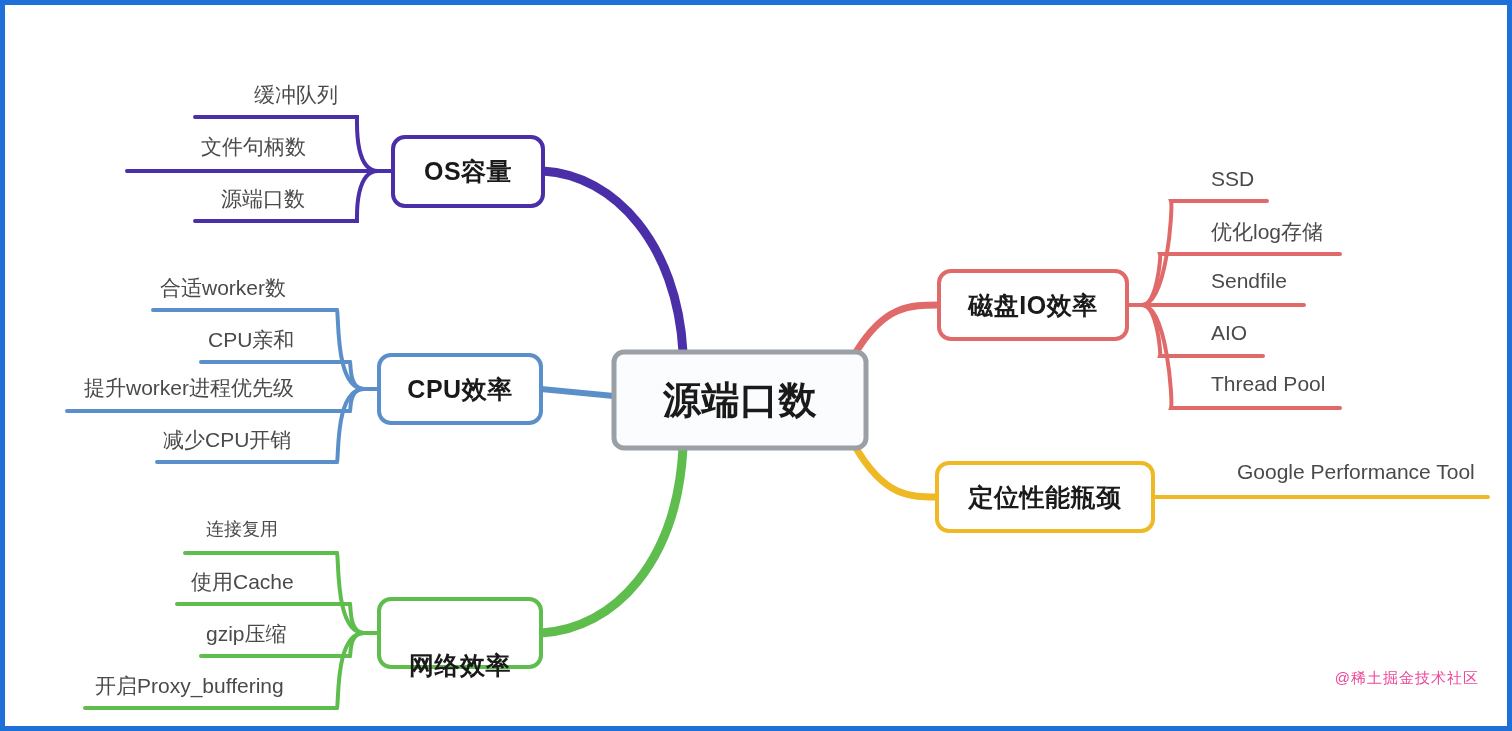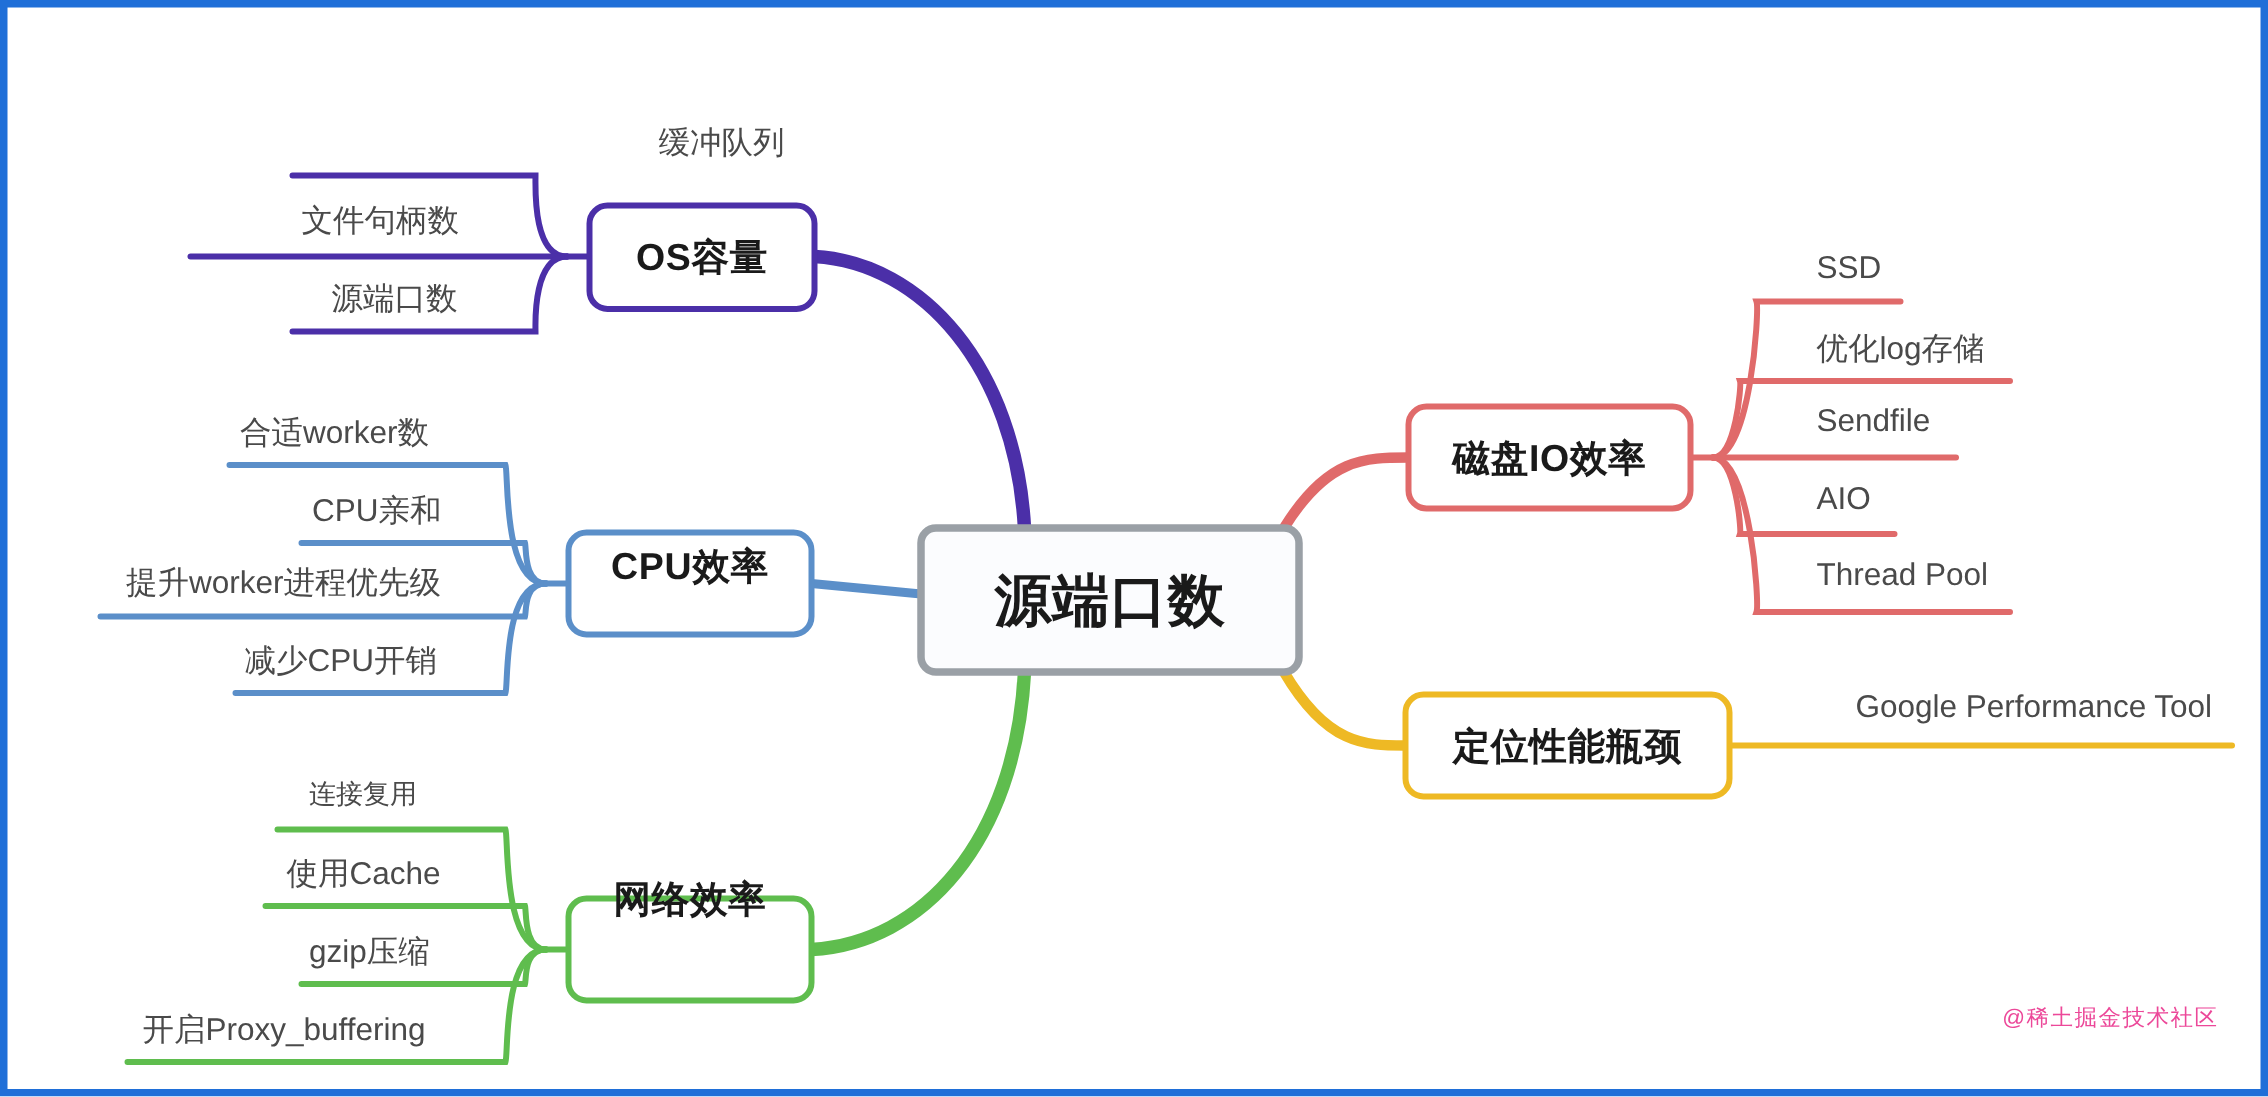--- a/index.html
+++ b/index.html
@@ -84,34 +84,34 @@
     </g>
   </svg>
 
   <div class="node-label central" style="left:609px;top:347px;width:252px;height:96px;">
     <span>源端口数</span>
   </div>
 
   <div class="node-label branchbox" style="left:388px;top:132px;width:150px;height:69px;">
     <span>OS容量</span>
   </div>
-  <div class="node-label branchbox" style="left:374px;top:338px;width:162px;height:68px;">
+  <div class="node-label branchbox" style="left:374px;top:350px;width:162px;height:68px;">
     <span>CPU效率</span>
   </div>
-  <div class="node-label branchbox" style="left:374px;top:560px;width:162px;height:68px;">
+  <div class="node-label branchbox" style="left:374px;top:626px;width:162px;height:68px;">
     <span>网络效率</span>
   </div>
   <div class="node-label branchbox" style="left:934px;top:266px;width:188px;height:68px;">
     <span>磁盘IO效率</span>
   </div>
   <div class="node-label branchbox" style="left:932px;top:458px;width:216px;height:68px;">
     <span>定位性能瓶颈</span>
   </div>
 
-  <div class="leaf l" style="left:0;top:76px;width:518px;font-size:21px;text-align:right;transform:translateX(-259px);margin-left:259px;">
+  <div class="leaf l" style="left:0;top:76px;width:518px;font-size:21px;text-align:center;transform:translateX(-259px);margin-left:259px;padding-left:32px;">
     <span>缓冲队列</span>
   </div>
   <div class="leaf" style="left:196px;top:128px;font-size:21px;">
     <span>文件句柄数</span>
   </div>
   <div class="leaf" style="left:216px;top:180px;font-size:21px;">
     <span>源端口数</span>
   </div>
 
   <div class="leaf" style="left:155px;top:269px;font-size:21px;">

